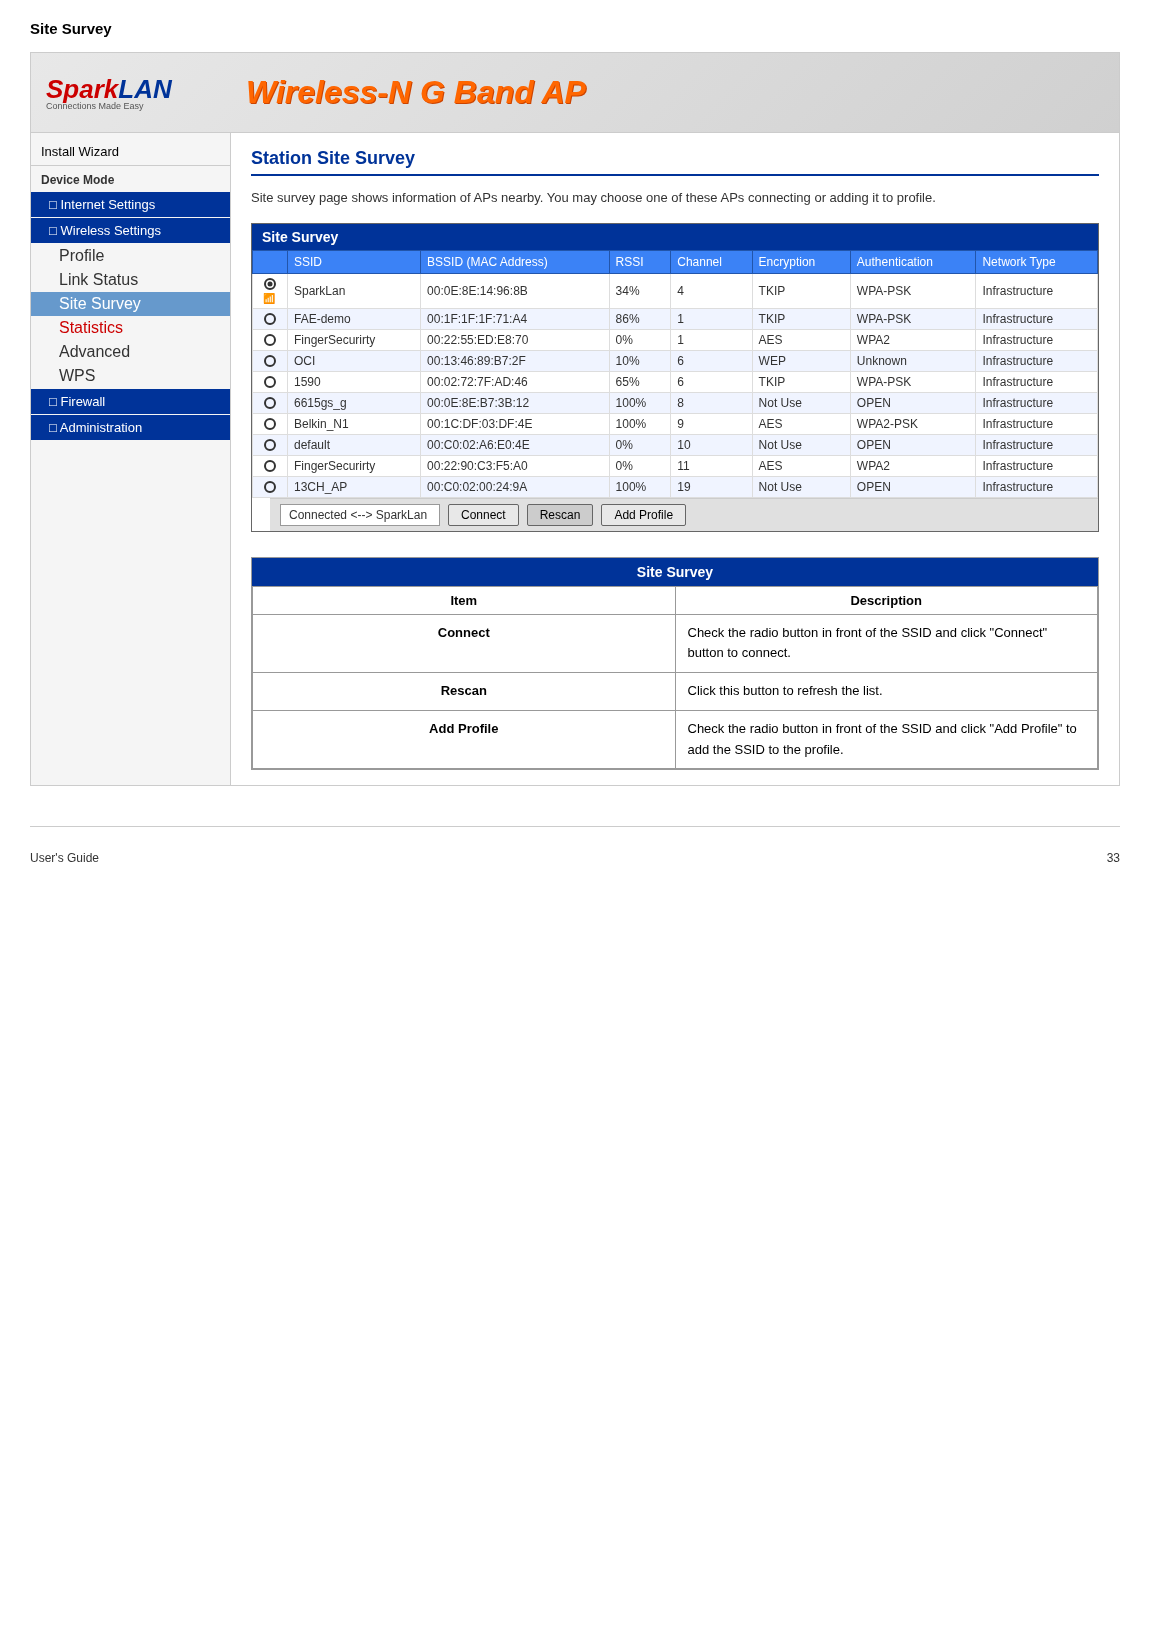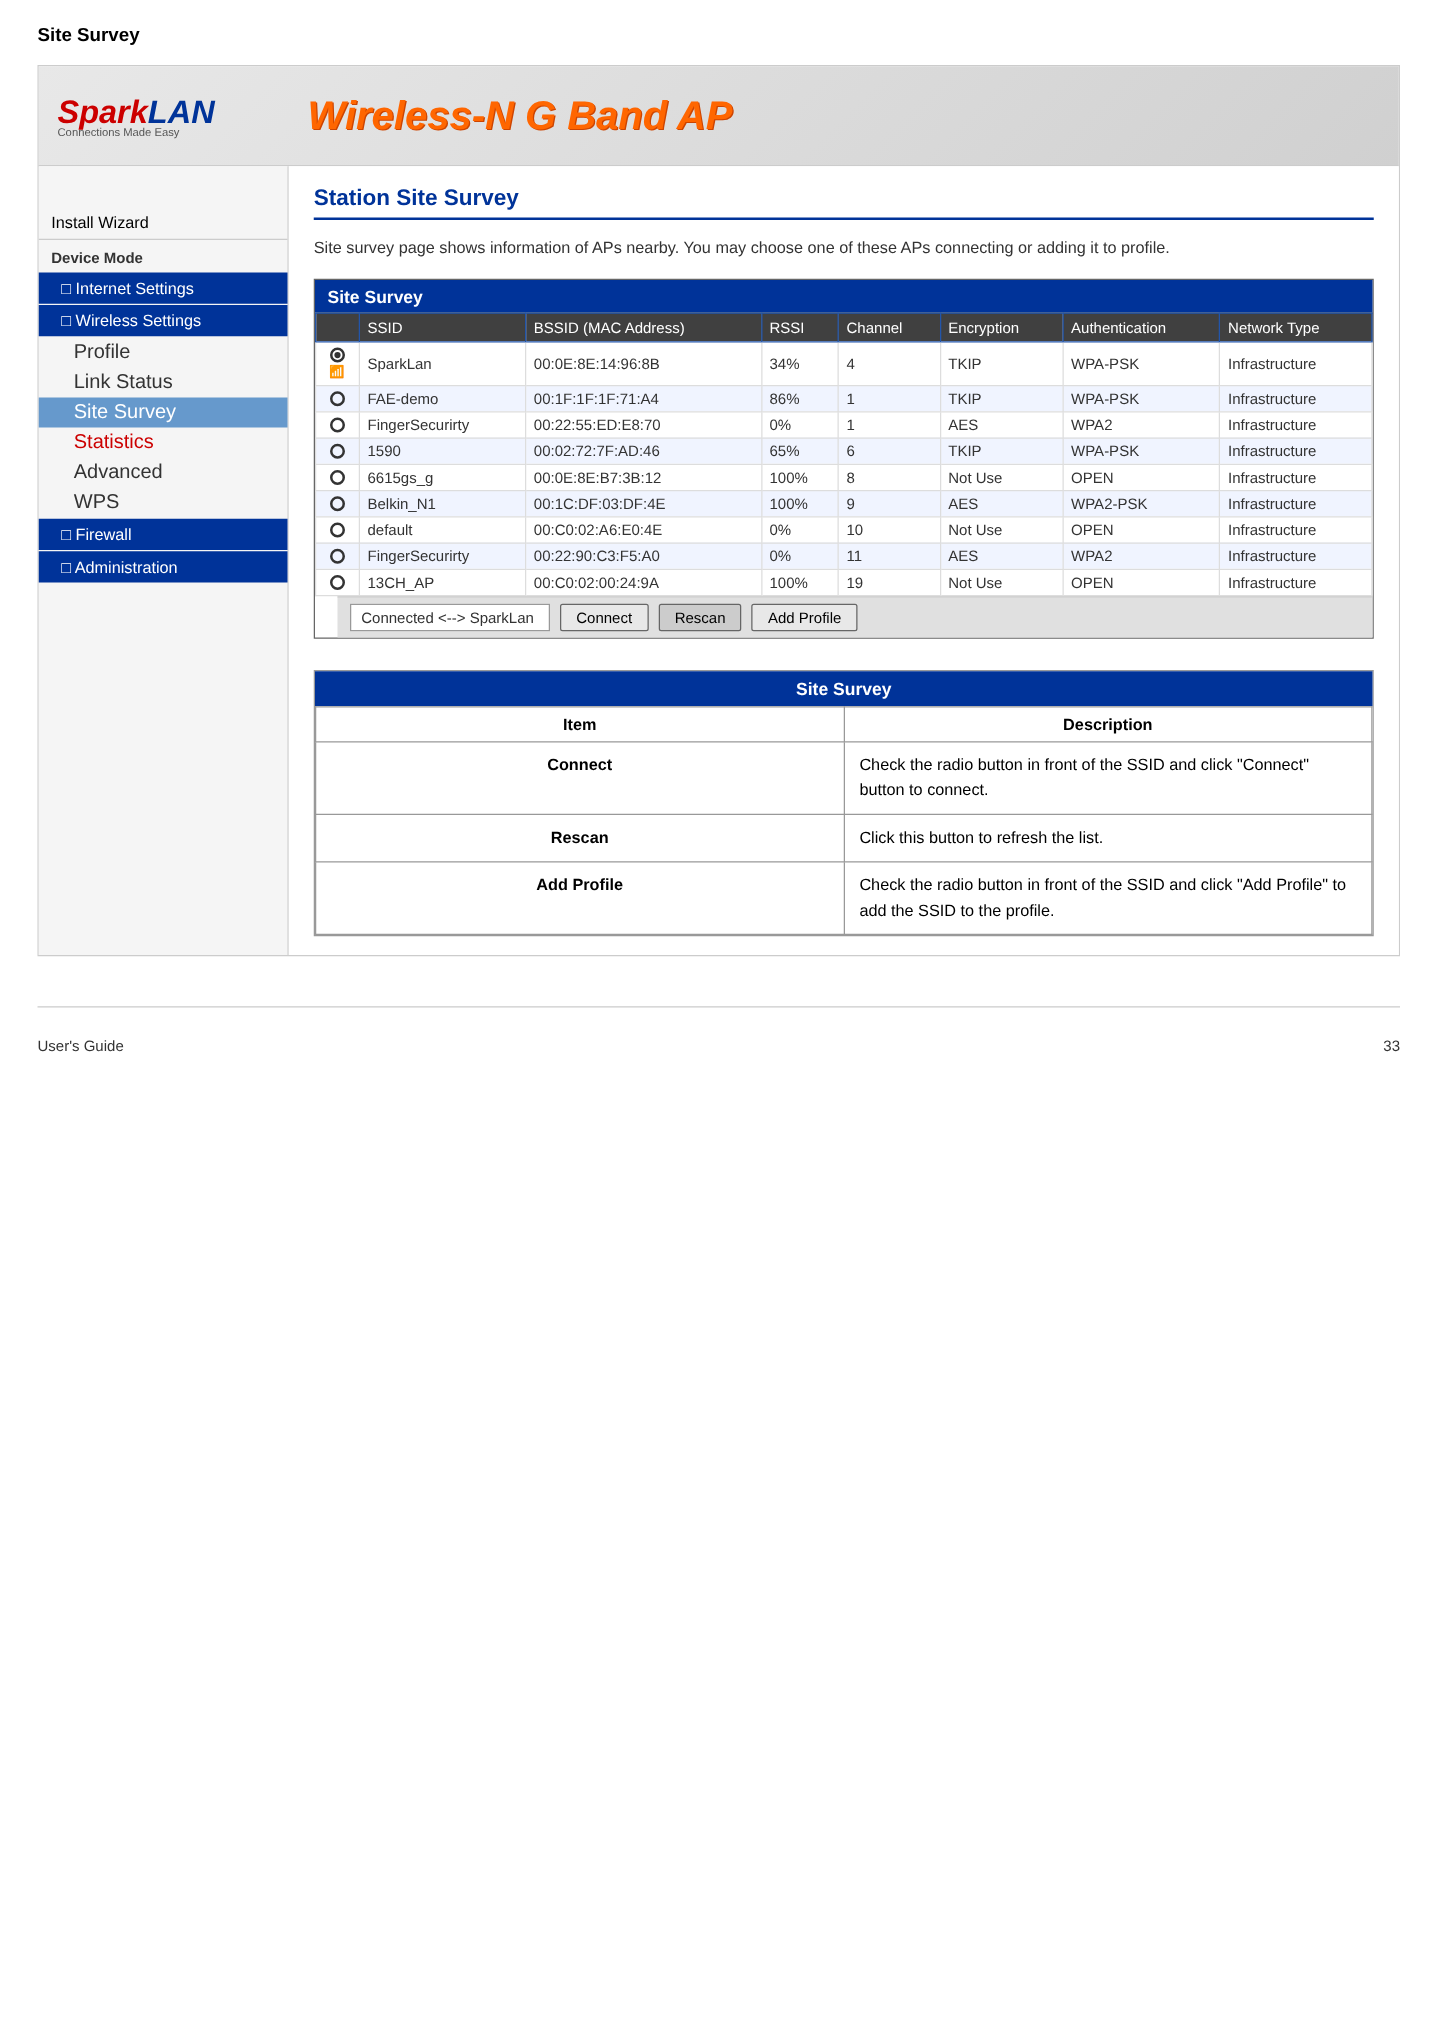--- a/index.html
+++ b/index.html
@@ -73,21 +73,20 @@
     .sidebar-item {
       padding: 5px 10px;
       font-size: 13px;
       cursor: pointer;
       color: #000;
     }
     .sidebar-item.install-wizard {
       border-bottom: 1px solid #ccc;
       margin-bottom: 3px;
       padding: 6px 10px;
-      margin-top: 26px;
     }
     .sidebar-section-label {
       font-size: 12px;
       font-weight: bold;
       color: #333;
       padding: 4px 10px;
     }
     .sidebar-item.nav-blue {
       background: #003399;
       color: #fff;
@@ -141,21 +140,21 @@
       font-weight: bold;
       padding: 5px 10px;
       font-size: 14px;
     }
     .survey-table {
       width: 100%;
       border-collapse: collapse;
       font-size: 12px;
     }
     .survey-table th {
-      background: #404040;
+      background: #3b82f6;
       color: #fff;
       padding: 4px 6px;
       text-align: left;
       border: 1px solid #2255aa;
       font-weight: normal;
       font-size: 12px;
     }
     .survey-table td {
       padding: 3px 6px;
       border: 1px solid #ddd;
@@ -378,20 +377,30 @@
                 <td>FingerSecurirty</td>
                 <td>00:22:55:ED:E8:70</td>
                 <td>0%</td>
                 <td>1</td>
                 <td>AES</td>
                 <td>WPA2</td>
                 <td>Infrastructure</td>
               </tr>
               <tr>
                 <td class="radio-cell"><span class="radio-btn"></span></td>
+                <td>OCI</td>
+                <td>00:13:46:89:B7:2F</td>
+                <td>10%</td>
+                <td>6</td>
+                <td>WEP</td>
+                <td>Unknown</td>
+                <td>Infrastructure</td>
+              </tr>
+              <tr>
+                <td class="radio-cell"><span class="radio-btn"></span></td>
                 <td>1590</td>
                 <td>00:02:72:7F:AD:46</td>
                 <td>65%</td>
                 <td>6</td>
                 <td>TKIP</td>
                 <td>WPA-PSK</td>
                 <td>Infrastructure</td>
               </tr>
               <tr>
                 <td class="radio-cell"><span class="radio-btn"></span></td>

